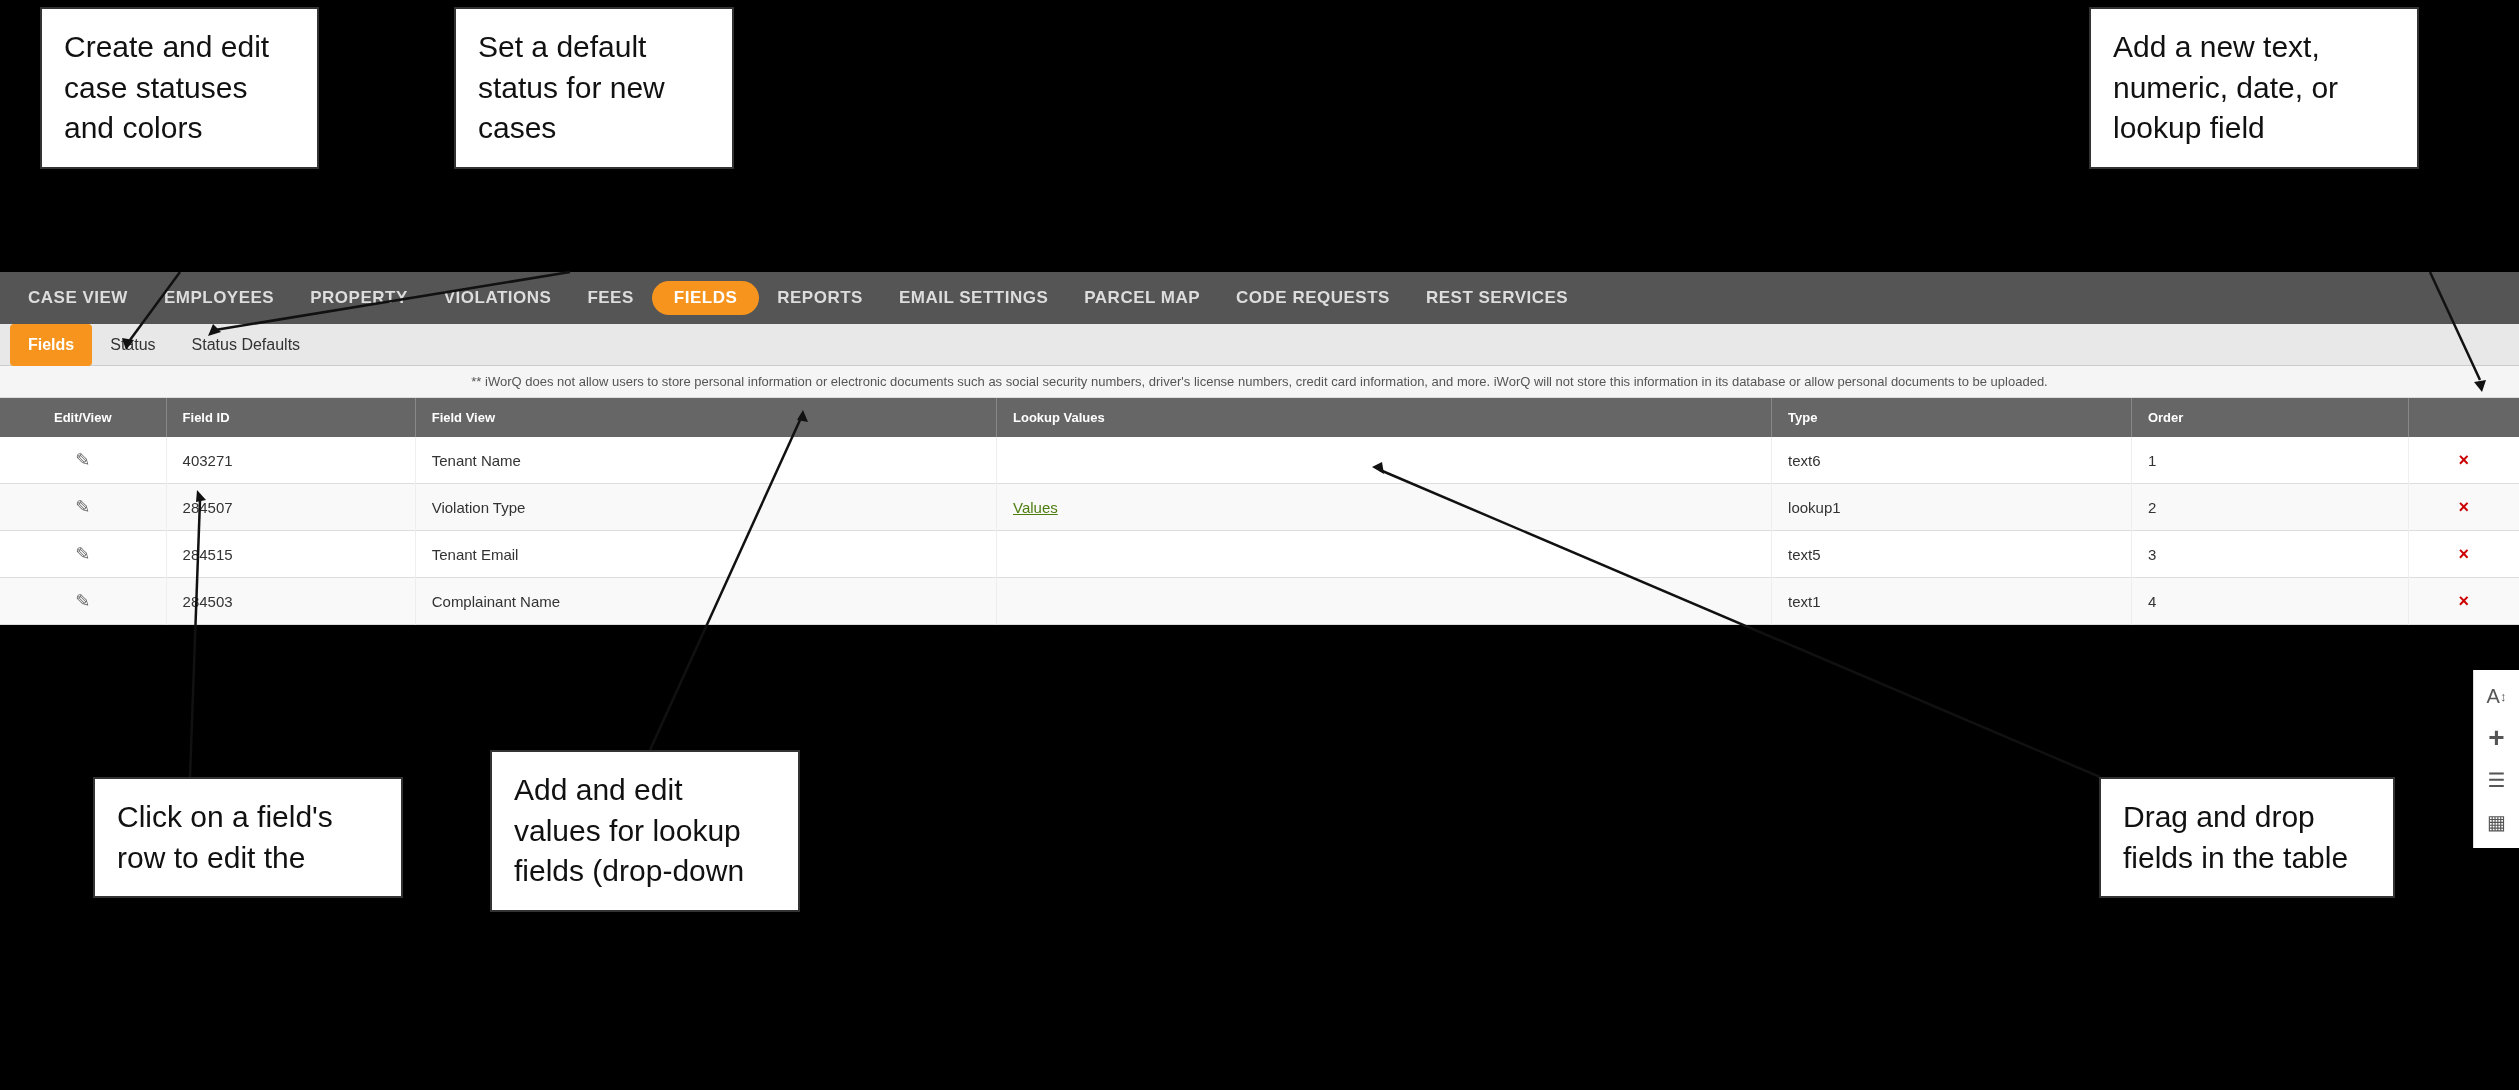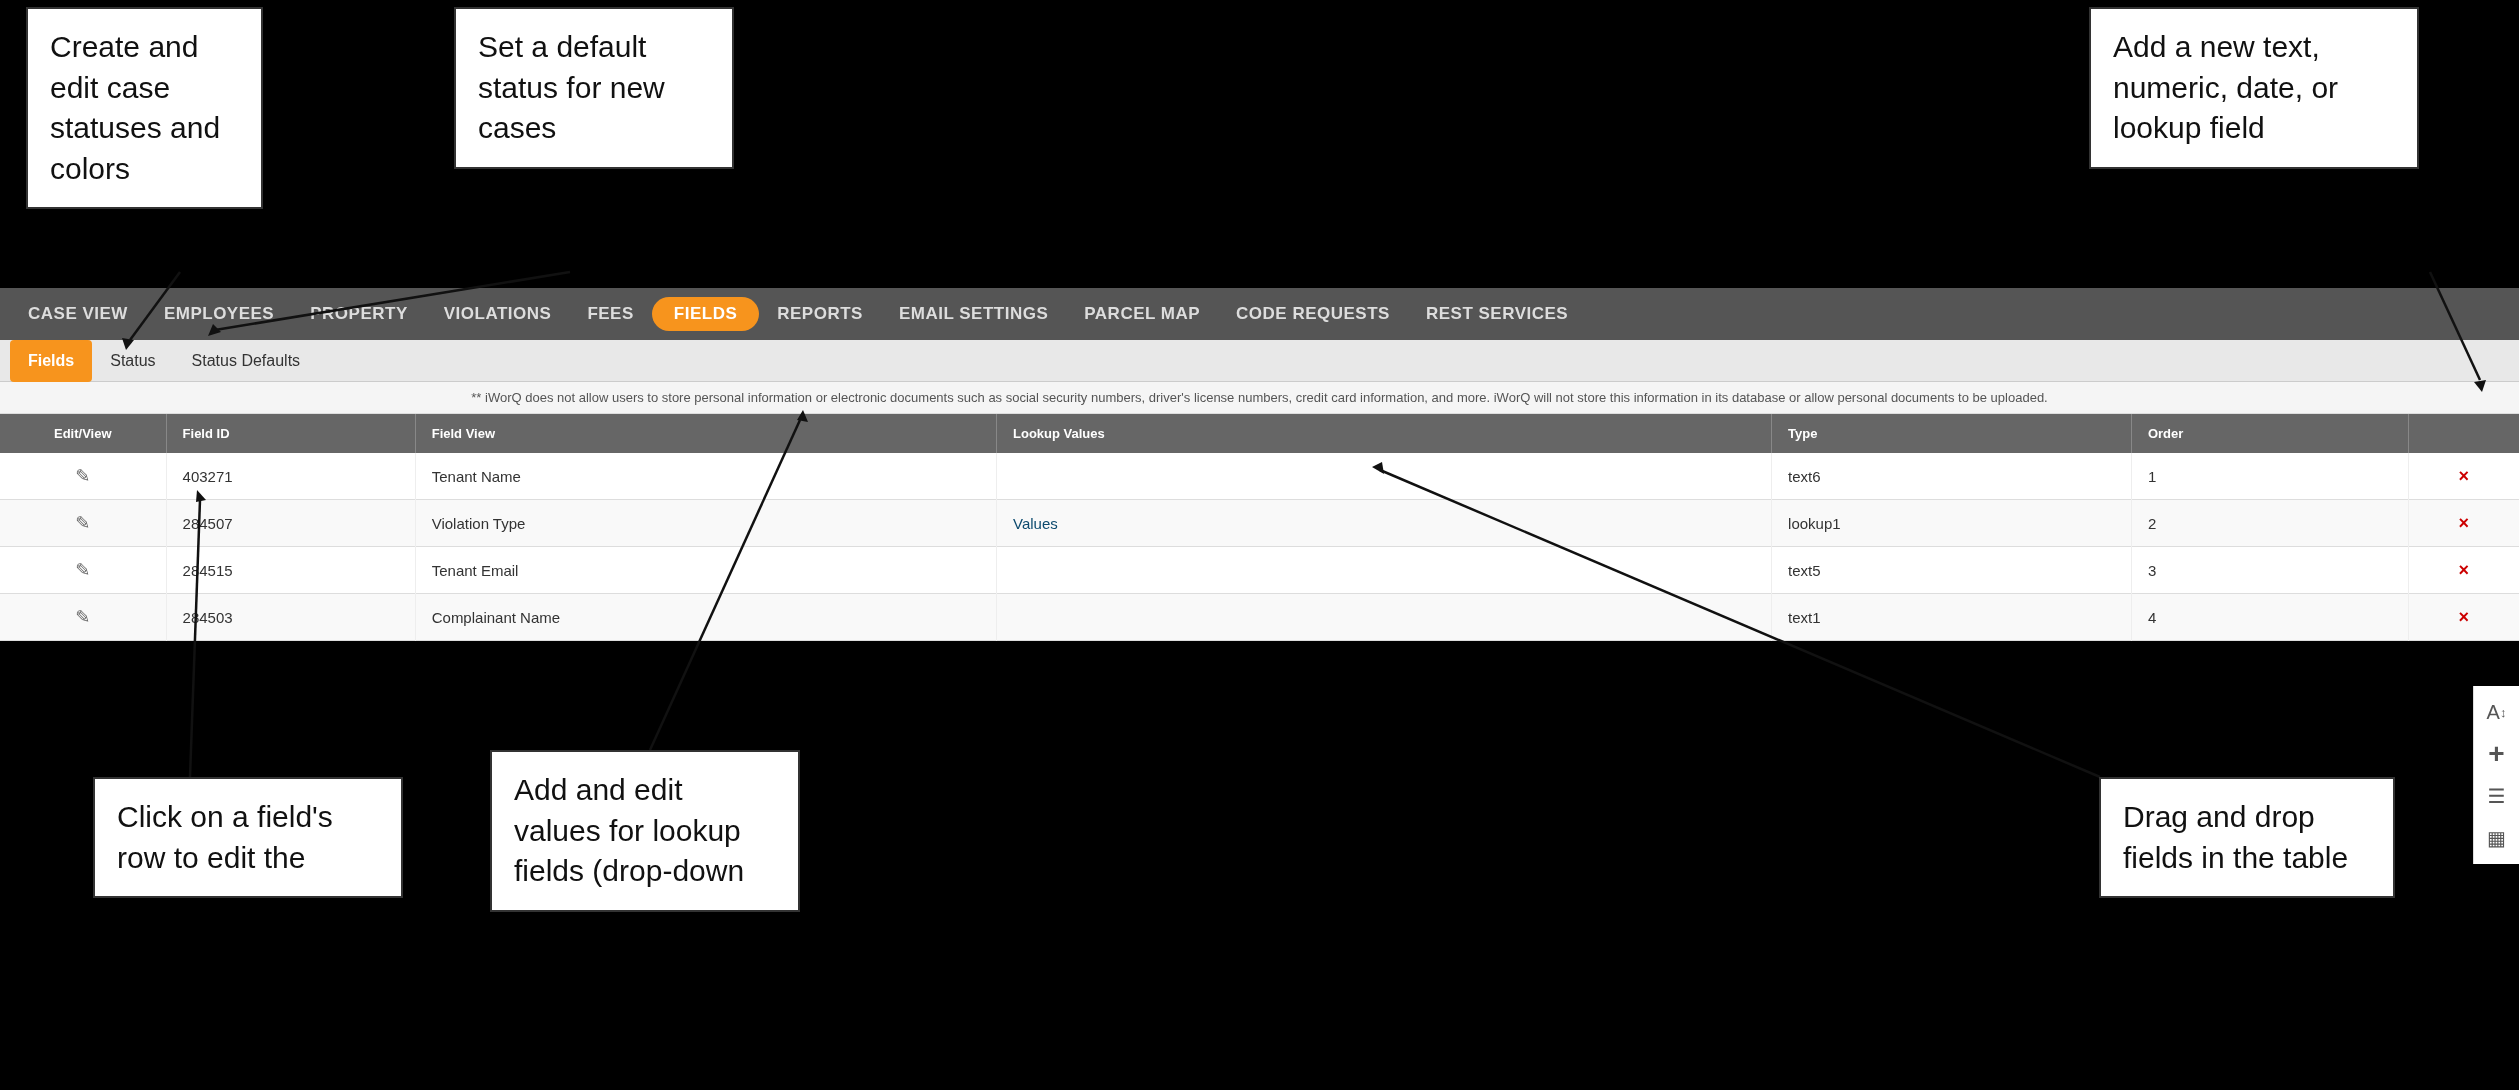--- a/index.html
+++ b/index.html
@@ -18,35 +18,34 @@
       background: #fff;
       border: 2px solid #333;
       padding: 18px 22px;
       font-size: 30px;
       line-height: 1.35;
       font-weight: normal;
       color: #111;
       z-index: 10;
     }
 
-    .tooltip-box.tb1 { top: 7px; left: 26px; width: 237px; }
+    .tooltip-box.tb1 { top: 7px; left: 40px; width: 279px; }
     .tooltip-box.tb2 { top: 7px; left: 454px; width: 280px; }
     .tooltip-box.tb3 { top: 7px; right: 100px; width: 330px; }
     .tooltip-box.tb4 { top: 777px; left: 93px; width: 310px; }
     .tooltip-box.tb5 { top: 750px; left: 490px; width: 310px; }
     .tooltip-box.tb6 { top: 777px; right: 124px; width: 296px; }
 
     
     .app-wrapper {
       position: absolute;
       top: 272px;
       left: 0;
       width: 2519px;
       background: #fff;
-      margin-top: 16px;
     }
 
     
     .top-nav {
       background: #555;
       display: flex;
       align-items: center;
       padding: 0 10px;
       height: 52px;
     }
@@ -141,21 +140,21 @@
       padding: 12px 16px;
       font-size: 15px;
       color: #333;
       border-right: 1px solid #eee;
     }
     .fields-table tbody td:first-child { text-align: center; }
     .fields-table tbody td:last-child { text-align: center; border-right: none; }
 
     .edit-icon { color: #666; font-size: 18px; cursor: pointer; }
     .delete-icon { color: #cc0000; font-size: 18px; cursor: pointer; font-weight: bold; }
-    .lookup-link { color: #0c4a6e; cursor: pointer; }
+    .lookup-link { color: #4d7c0f; text-decoration: underline; cursor: pointer; }
 
     
     .right-sidebar {
       position: absolute;
       right: 0;
       top: 272px;
       width: 46px;
       background: #fff;
       border-left: 1px solid #ddd;
       display: flex;

